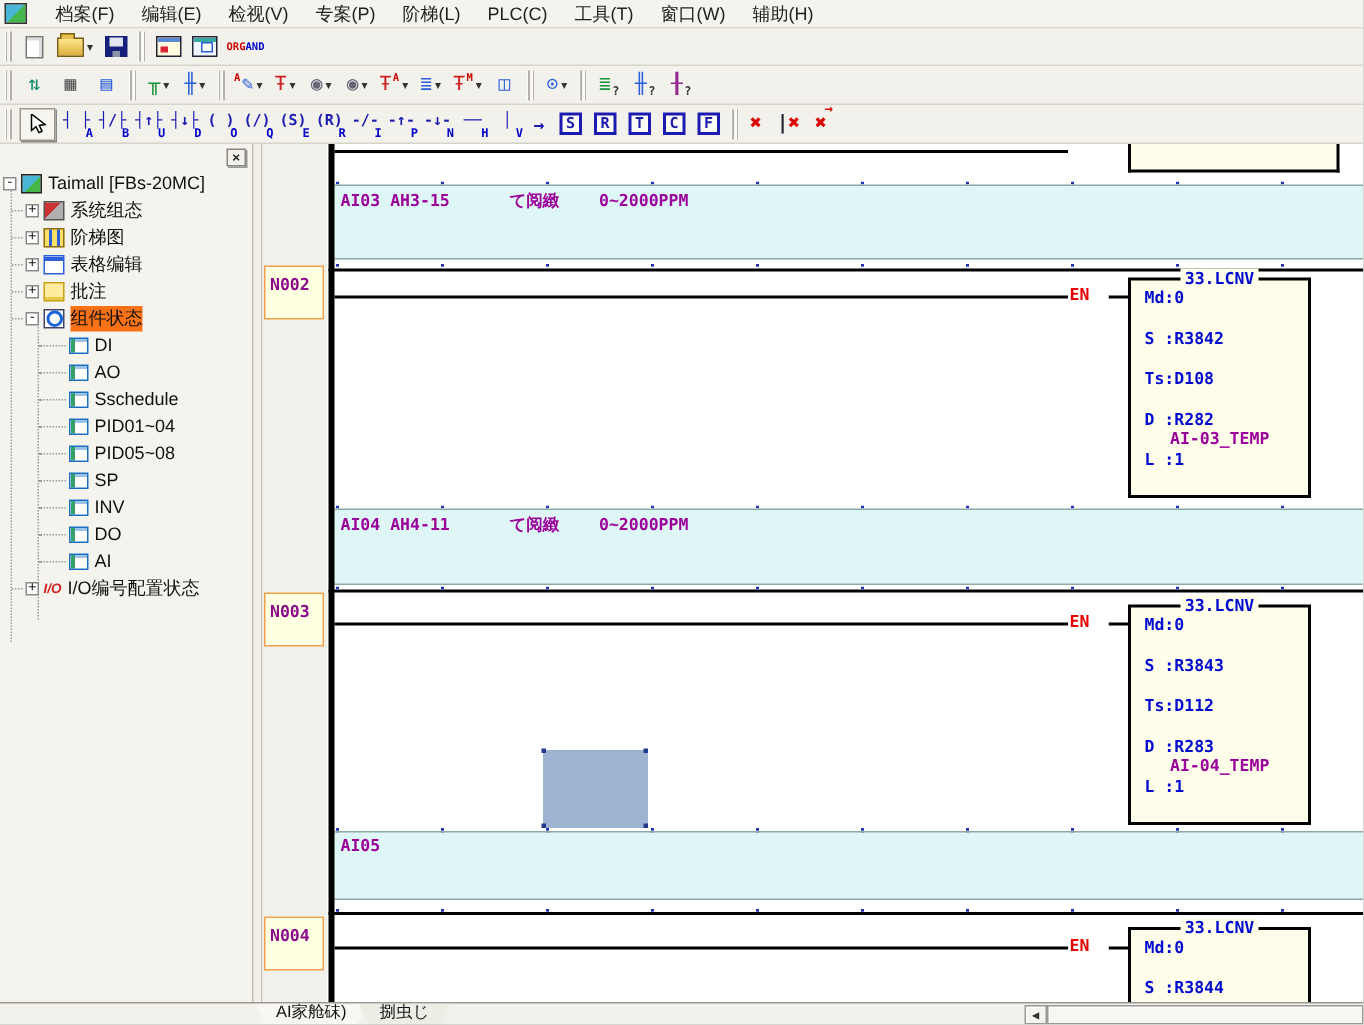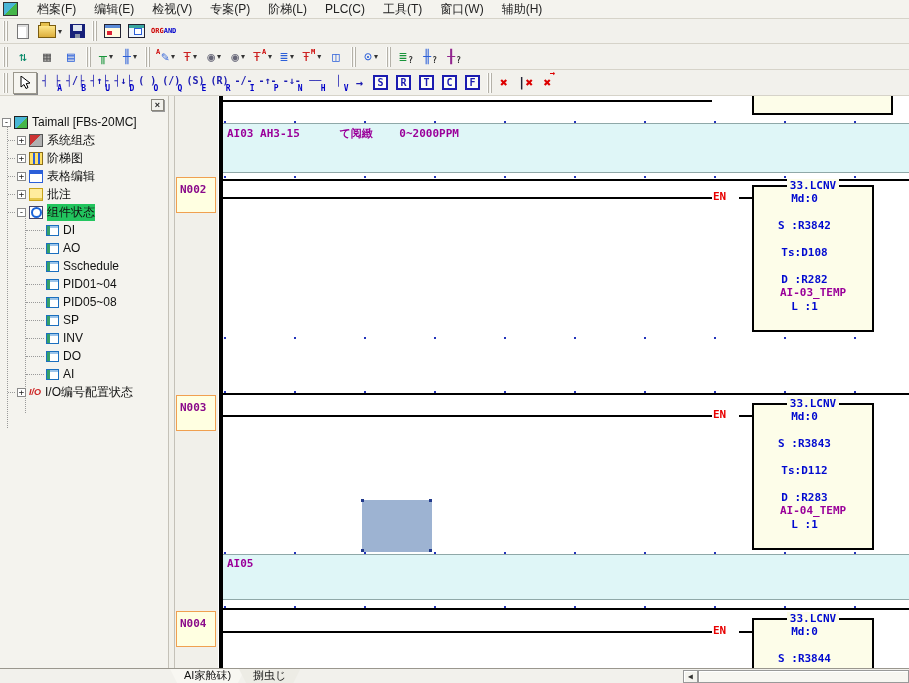--- a/index.html
+++ b/index.html
@@ -58,39 +58,39 @@
   .ti{width:14px;height:13px;flex:none;margin-right:4px;position:relative}
   .ti-root{background:linear-gradient(135deg,#49b6d6 0 55%,#45b649 55%);border:1px solid #222}
   .ti-sys{background:linear-gradient(135deg,#cc3333 0 45%,#b0b0b0 45%);border:1px solid #555}
   .ti-ladder{background:#ffe066;border:1px solid #8a6d1a;background-image:linear-gradient(90deg,transparent 0 3px,#2b5fd9 3px 5px,transparent 5px 8px,#2b5fd9 8px 10px,transparent 10px)}
   .ti-table{background:#fff;border:1px solid #2b5fd9;box-shadow:inset 0 3px 0 #2b5fd9}
   .ti-note{background:#ffec9e;border:1px solid #c7a21a;box-shadow:inset 0 -2px 0 #e6c84d}
   .ti-watch{background:#fff;border:1px solid #446}
   .ti-watch::after{content:"";position:absolute;right:0;bottom:0;width:7px;height:7px;border:2px solid #1a64d9;border-radius:50%}
   .ti-leaf{width:13px;height:11px;background:#fff;border:1px solid #1b6fbf;box-shadow:inset 3px 0 0 #35a06a,inset 0 2px 0 #9cc4ea}
   .ti-io{width:auto;font:italic bold 9px/12px "Liberation Sans",sans-serif;color:#cc2222;border:none}
-  .hl{background:#22c55e}
+  .hl{background:#f97316}
 
   .splitter{position:absolute;left:168px;top:96px;width:7px;height:572px;background:#f1f0ea;border-left:1px solid #c4c1b8;border-right:1px solid #c4c1b8}
 
   
   .ladderpane{position:absolute;left:175px;top:96px;width:734px;height:572px;overflow:hidden;background:#f1f0ea}
   .lwhite{position:absolute;left:43px;right:0;top:0;bottom:0;background:#fff}
   .gutter{position:absolute;left:0;top:0;width:43px;height:100%;background:#f1f0ea}
   .rail{position:absolute;left:44px;top:0;width:4px;height:100%;background:#000;z-index:2}
   .nlabel{position:absolute;left:1px;width:40px;height:36px;background:#FFFFE1;border:1px solid #F0A050;color:#8a0a8a;font:bold 11px "DejaVu Sans Mono",monospace;padding:5px 0 0 3px;z-index:3}
   .crow{position:absolute;left:48px;right:0;background:#DFF6F7;border-top:1px solid #8fa8a8;border-bottom:1px solid #8fa8a8;color:#9A009A;font:bold 11px "DejaVu Sans Mono",monospace;padding:2px 0 0 4px;white-space:pre;z-index:1}
   .ndiv{position:absolute;left:44px;right:0;height:2px;background:#000;z-index:2}
   .wire{position:absolute;height:2px;background:#000;z-index:2}
   .en{position:absolute;left:538px;width:26px;text-align:left;font:bold 11px/13px "DejaVu Sans Mono",monospace;color:#E80000;z-index:3;background:#fff}
   .fblock{position:absolute;left:577px;width:122px;background:#FDFDE9;border:2px solid #000;z-index:3}
   .fblock0{position:absolute;left:577px;top:0;width:141px;height:19px;background:#FDFDE9;border:2px solid #000;border-top:none;z-index:3}
   .btitle{position:absolute;top:-8px;left:0;right:0;text-align:center;font:bold 11px/13px "DejaVu Sans Mono",monospace;color:#0009d0}
   .btitle span{background:#FDFDE9;padding:0 3px}
-  .prow{position:absolute;left:9px;right:26px;display:flex;justify-content:center;font:bold 11px/13px "DejaVu Sans Mono",monospace;color:#0009d0}
+  .prow{position:absolute;left:9px;right:26px;display:flex;justify-content:flex-start;font:bold 11px/13px "DejaVu Sans Mono",monospace;color:#0009d0}
   .ptag{position:absolute;left:26px;font:bold 11px/13px "DejaVu Sans Mono",monospace;color:#9A009A}
   .dots{position:absolute;left:48px;right:0;height:3px;z-index:5;background-image:radial-gradient(circle 1px at 1px 1px,#2233bb 99%,transparent);background-size:70px 3px;background-position:1px 0;background-repeat:repeat-x}
   .selcell{position:absolute;left:187px;top:404px;width:70px;height:52px;background:#9DB3D2;z-index:4}
   .selcell::before{content:"";position:absolute;width:3px;height:3px;background:#223a8c;left:-1px;top:-1px;box-shadow:68px 0 #223a8c,0 50px #223a8c,68px 50px #223a8c}
 
   
   .bottombar{position:absolute;left:0;top:668px;width:909px;height:15px;background:#f2f1ec;border-top:1px solid #9a978e}
   .tabs{position:absolute;left:170px;top:0;height:14px;display:flex}
   .tab{height:14px;padding:0 14px;font:11px/13px "Liberation Sans",sans-serif;color:#111;clip-path:polygon(0 0,100% 0,calc(100% - 7px) 100%,7px 100%);filter:drop-shadow(0 1px 0 #777);white-space:nowrap}
   .tab1{background:#f8f7f2}
@@ -419,20 +419,21 @@
           <span>D :</span>
           <span>R282</span>
         </div>
       <div class="ptag" style="top:99px">AI-03_TEMP</div>
       <div class="prow" style="top:113px">
           <span>L :</span>
           <span>1</span>
         </div>
     </div>
 
+    <div class="crow" style="top:243px;height:51px">AI04 AH4-11      て阅緻    0~2000PPM</div>
     <div class="ndiv" style="top:297px"></div>
 
     <div class="nlabel" style="top:299px">N003</div>
     <div class="wire" style="top:319px;left:48px;width:489px"></div>
     <div class="en" style="top:312px">EN</div>
     <div class="wire" style="top:319px;left:564px;width:13px"></div>
     <div class="fblock" style="top:307px;height:147px">
       <div class="btitle"><span>33.LCNV</span></div>
       <div class="prow" style="top:5px">
           <span>Md:</span>

